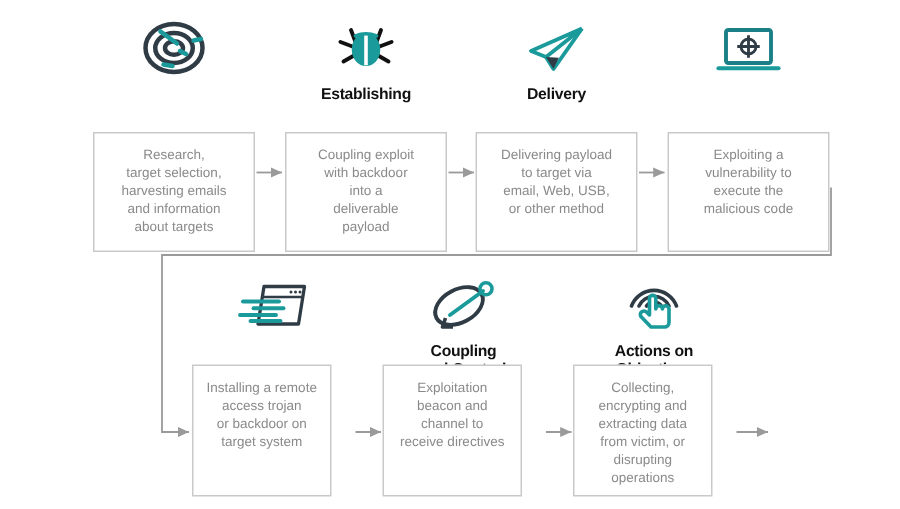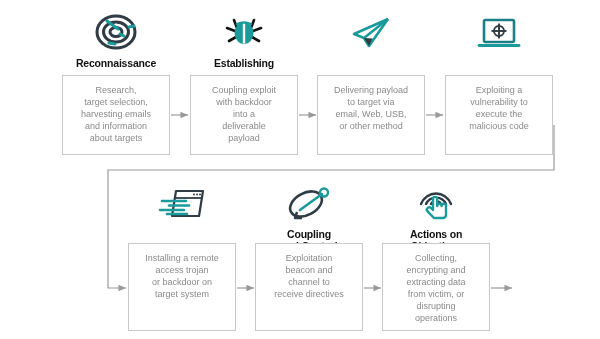--- a/index.html
+++ b/index.html
@@ -27,25 +27,25 @@
     box-sizing:border-box;display:flex;align-items:flex-start;
     justify-content:center;padding:8px 5px 0 5px;
   }
   .stage-box-text{
     text-align:center;color:#8a8a8a;font-size:9px;line-height:12px;
     white-space:pre-line;
   }
 
   
   .row-top .stage{top:4px;}
-  .row-top .stage-box{top:75px;height:80px;width:108px;}
+  .row-top .stage-box{top:88px;height:80px;width:108px;}
 
   
   .row-bottom .stage{top:175px;}
-  .row-bottom .stage-box{top:243px;height:88px;width:108px;}
+  .row-bottom .stage-box{top:243px;height:88px;width:93px;}
 
   .s-recon{left:62px;}
   .s-weapon{left:190px;}
   .s-deliver{left:317px;}
   .s-exploit{left:445px;}
 
   .s-install{left:128px;}
   .s-c2{left:255px;}
   .s-actions{left:382px;}
 </style>
@@ -82,21 +82,20 @@
             <ellipse cx="23" cy="22" rx="6" ry="4.5"></ellipse>
           </g>
           <g stroke="#1a9a9a" stroke-width="3" stroke-linecap="round" fill="none">
             <path d="M 14 11 L 25 19"></path>
             <path d="M 36 17 L 41 16"></path>
             <path d="M 16 33 L 22 34"></path>
             <path d="M 27 24 L 31 26"></path>
           </g>
         </svg>
       </div>
-      <div class="stage-title">Reconnaissance</div>
     </div>
     <div class="stage-box s-recon">
       <div class="stage-box-text">Research,
 target selection,
 harvesting emails
 and information
 about targets</div>
     </div>
 
     <div class="stage s-weapon">
@@ -128,20 +127,21 @@
     <div class="stage s-deliver">
       <div class="stage-icon">
         <svg width="46" height="42" viewBox="0 0 46 42">
           <g fill="none" stroke="#1a9a9a" stroke-width="2.6" stroke-linejoin="round">
             <path d="M 40 7 L 6 22 L 16 26 L 40 7"></path>
             <path d="M 40 7 L 21 34 L 16 26"></path>
           </g>
           <path d="M 16 26 L 21 34 L 24.5 26.5 z" fill="#2f3b45"></path>
         </svg>
       </div>
+      <div class="stage-title">Delivery</div>
     </div>
     <div class="stage-box s-deliver">
       <div class="stage-box-text">Delivering payload
 to target via
 email, Web, USB,
 or other method</div>
     </div>
 
     <div class="stage s-exploit">
       <div class="stage-icon">

